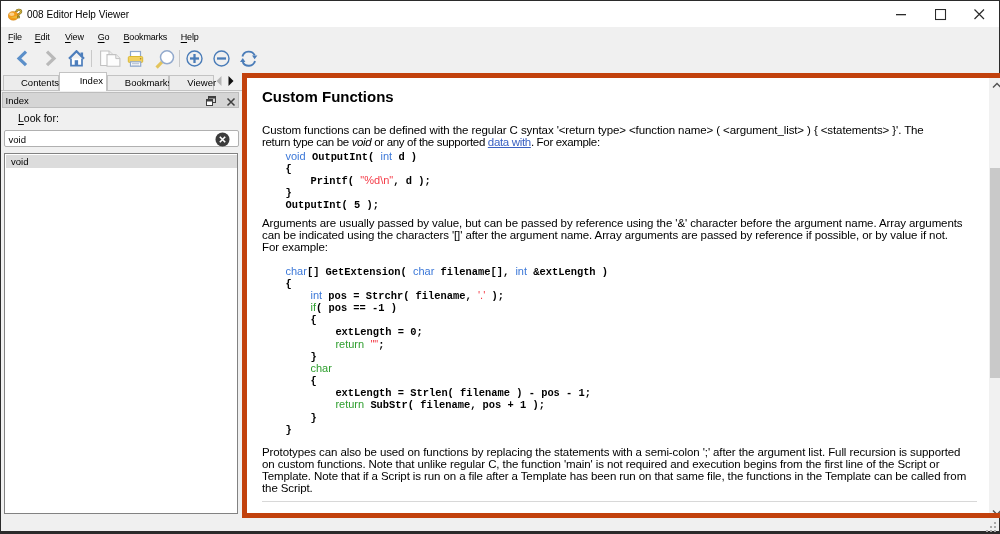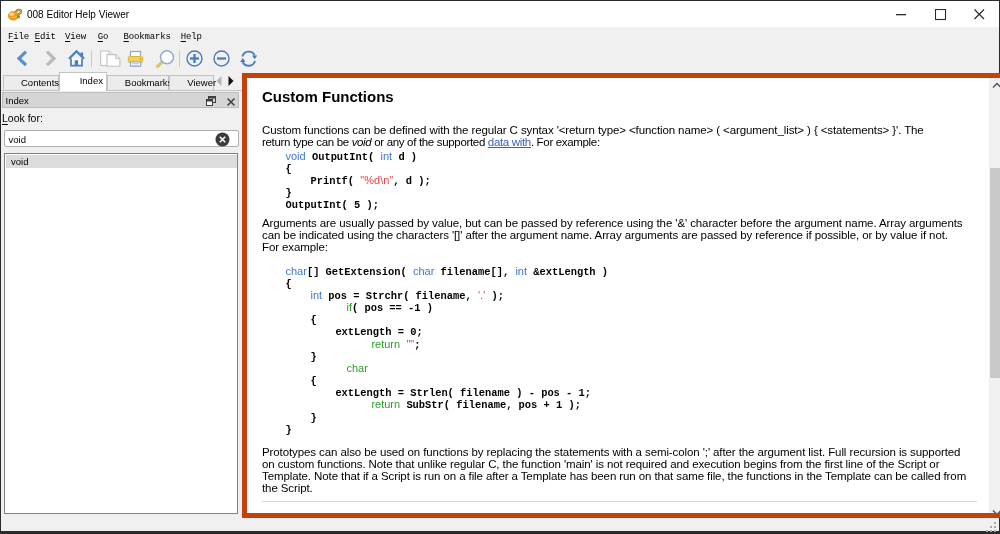--- a/index.html
+++ b/index.html
@@ -2,49 +2,49 @@
 <html><head>
 <meta charset="utf-8">
 <style>
 * { margin:0; padding:0; box-sizing:border-box; }
 html,body { width:1000px; height:534px; overflow:hidden; }
 body { position:relative; background:#2b2b2b; font-family:"Liberation Sans", sans-serif; }
 .abs { position:absolute; }
 #win { left:1px; top:1px; width:998px; height:530px; background:#f0f0f0; }
 #titlebar { left:0; top:0; width:998px; height:26px; background:#ffffff; }
 #title { left:26px; top:7.6px; font-size:10px; color:#000; }
-#menubar { left:0; top:26px; width:998px; height:20px; background:#f0f0f0;font-family:Liberation Mono, monospace; }
+#menubar { left:0; top:26px; width:998px; height:20px; background:#f0f0f0; }
 .menu { position:absolute; top:5px; font-size:9px; letter-spacing:-0.15px; color:#000; }
 .menu u { text-decoration:underline; text-underline-offset:1.5px; }
 #toolbar { left:0; top:46px; width:998px; height:23px; background:#f0f0f0; }
 .sep { position:absolute; top:3px; width:1px; height:17px; background:#c9c9c9; }
 #tabbar { left:0; top:69px; width:242px; height:21px; background:#f0f0f0; }
 .tab { position:absolute; top:4.5px; height:15.5px; background:#ececec; border:1px solid #c3c3c3; border-bottom:none; font-size:9.5px; color:#000; text-align:center; line-height:14px;padding-left:17px; }
 #tabline { left:0; top:88.5px; width:241px; height:1px; background:#c3c3c3; }
 #tab-index { top:2px; height:19px; background:#ffffff; z-index:3; line-height:16px; }
 #panelhdr { left:1px; top:90.5px; width:236.5px; height:16px; background:#d5d5d5; border:1px solid #bdbdbd; }
 #panelhdr span { position:absolute; left:2.5px; top:2.6px; font-size:9.5px; }
-#lookfor { left:1px; top:111px; font-size:10.5px; }
+#lookfor { left:1px; top:111px; font-size:10.5px;padding-left:16px; }
 #lookfor u { text-decoration:underline; text-underline-offset:1.5px; }
 #input { left:3px; top:128.5px; width:235px; height:17.5px; background:#fff; border:1px solid #b0b0b0; border-radius:2px; }
 #input span { position:absolute; left:3.5px; top:3.2px; font-size:9.5px; }
 #listbox { left:3px; top:152px; width:233.5px; height:360.5px; background:#fff; border:1px solid #828282; }
 #listsel { left:1px; top:1px; width:230.5px; height:13px; background:#dcdcdc; }
 #listsel span { position:absolute; left:5px; top:1.4px; font-size:9.5px; }
 #content { left:241px; top:71.7px; width:864px; height:445.7px; background:#ffffff; border:5px solid #c2410c; overflow:hidden; }
 #bottomstrip { left:0; top:517.5px; width:998px; height:12.5px; background:#f0f0f0; }
 
 
 .ct { position:absolute; color:#000; }
 h1.ct { font-size:15px; font-weight:bold; white-space:pre; }
 p.ct { font-size:11.5px; line-height:12px; white-space:pre; letter-spacing:-0.1px; }
 pre.ct { font-family:"Liberation Mono", monospace; font-size:10.4px; font-weight:bold; line-height:12.15px; }
 pre.ct .k { font-family:"Liberation Sans", sans-serif; font-weight:normal; font-size:11px; line-height:0; }
 .kb { color:#3c78d8; }
-.kg { color:#2e9e2e;margin-left:36px; }
+.kg { color:#2e9e2e; }
 .str { color:#f43b47; font-family:"Liberation Sans", sans-serif; font-weight:normal; font-size:11px; line-height:0; }
 a.lnk { color:#3a61c2; text-decoration:underline; }
 
 #sbar { left:741.5px; top:0px; width:13px; height:443.7px; background:#f1f1f1; }
 #sthumb { left:742.5px; top:90px; width:12px; height:210px; background:#c9c9c9; }
 </style>
 </head>
 <body>
 <div id="win" class="abs">
   <div id="titlebar" class="abs">

